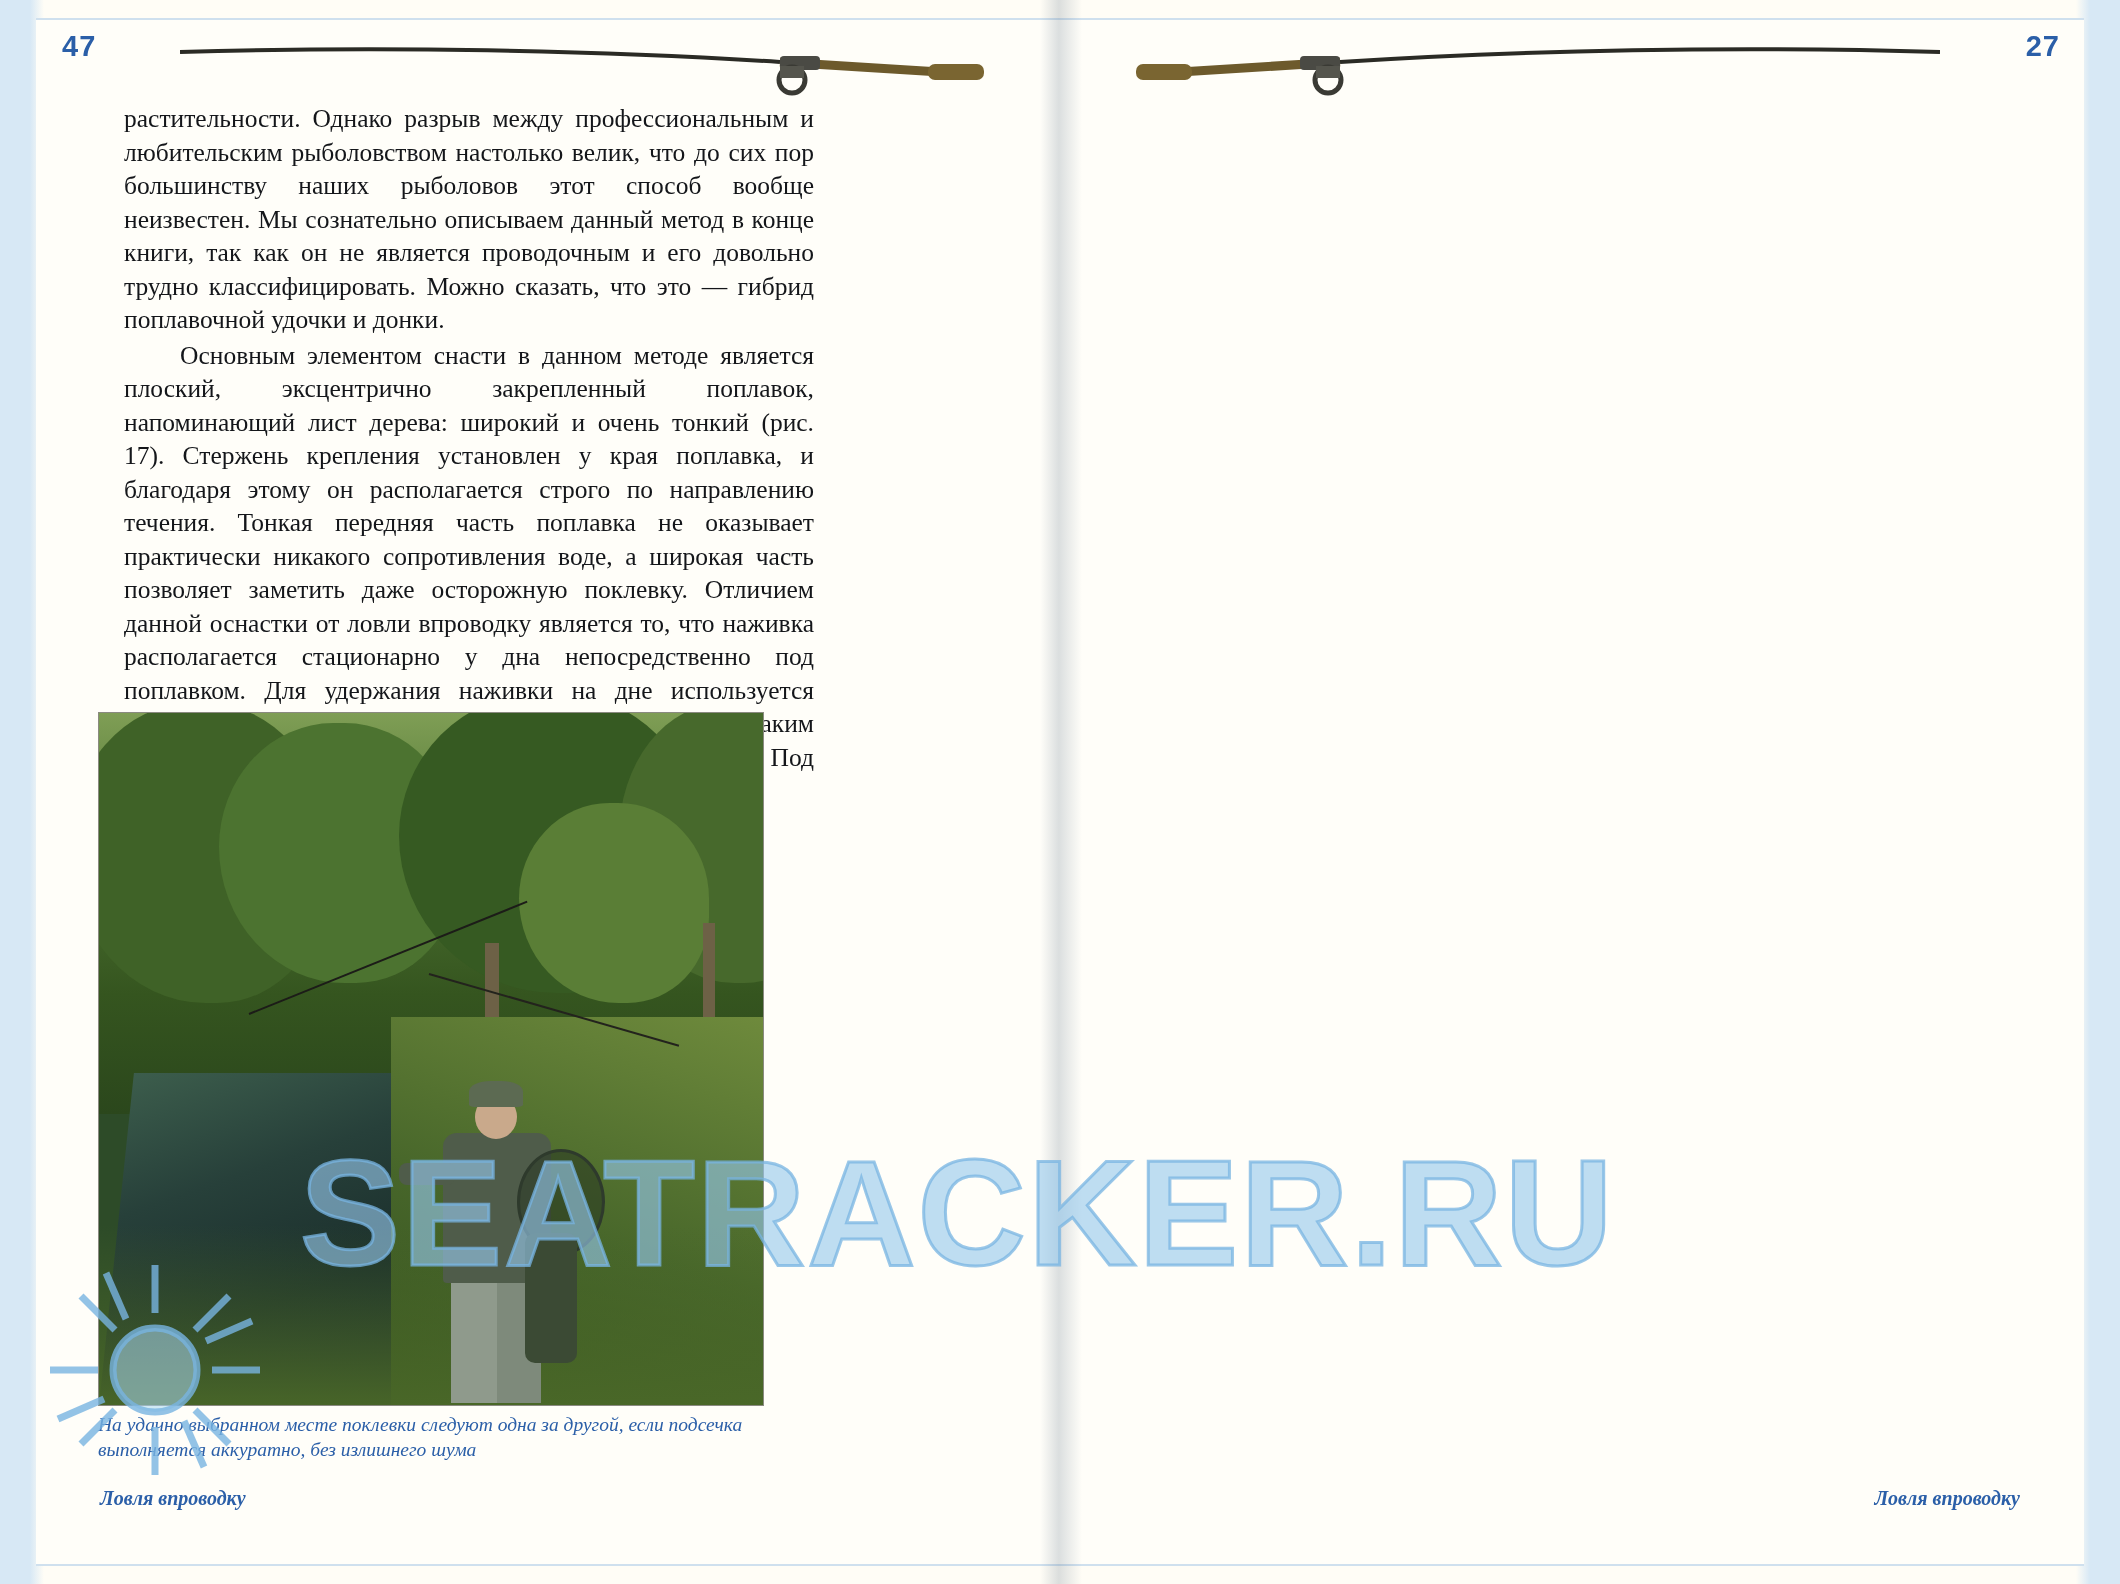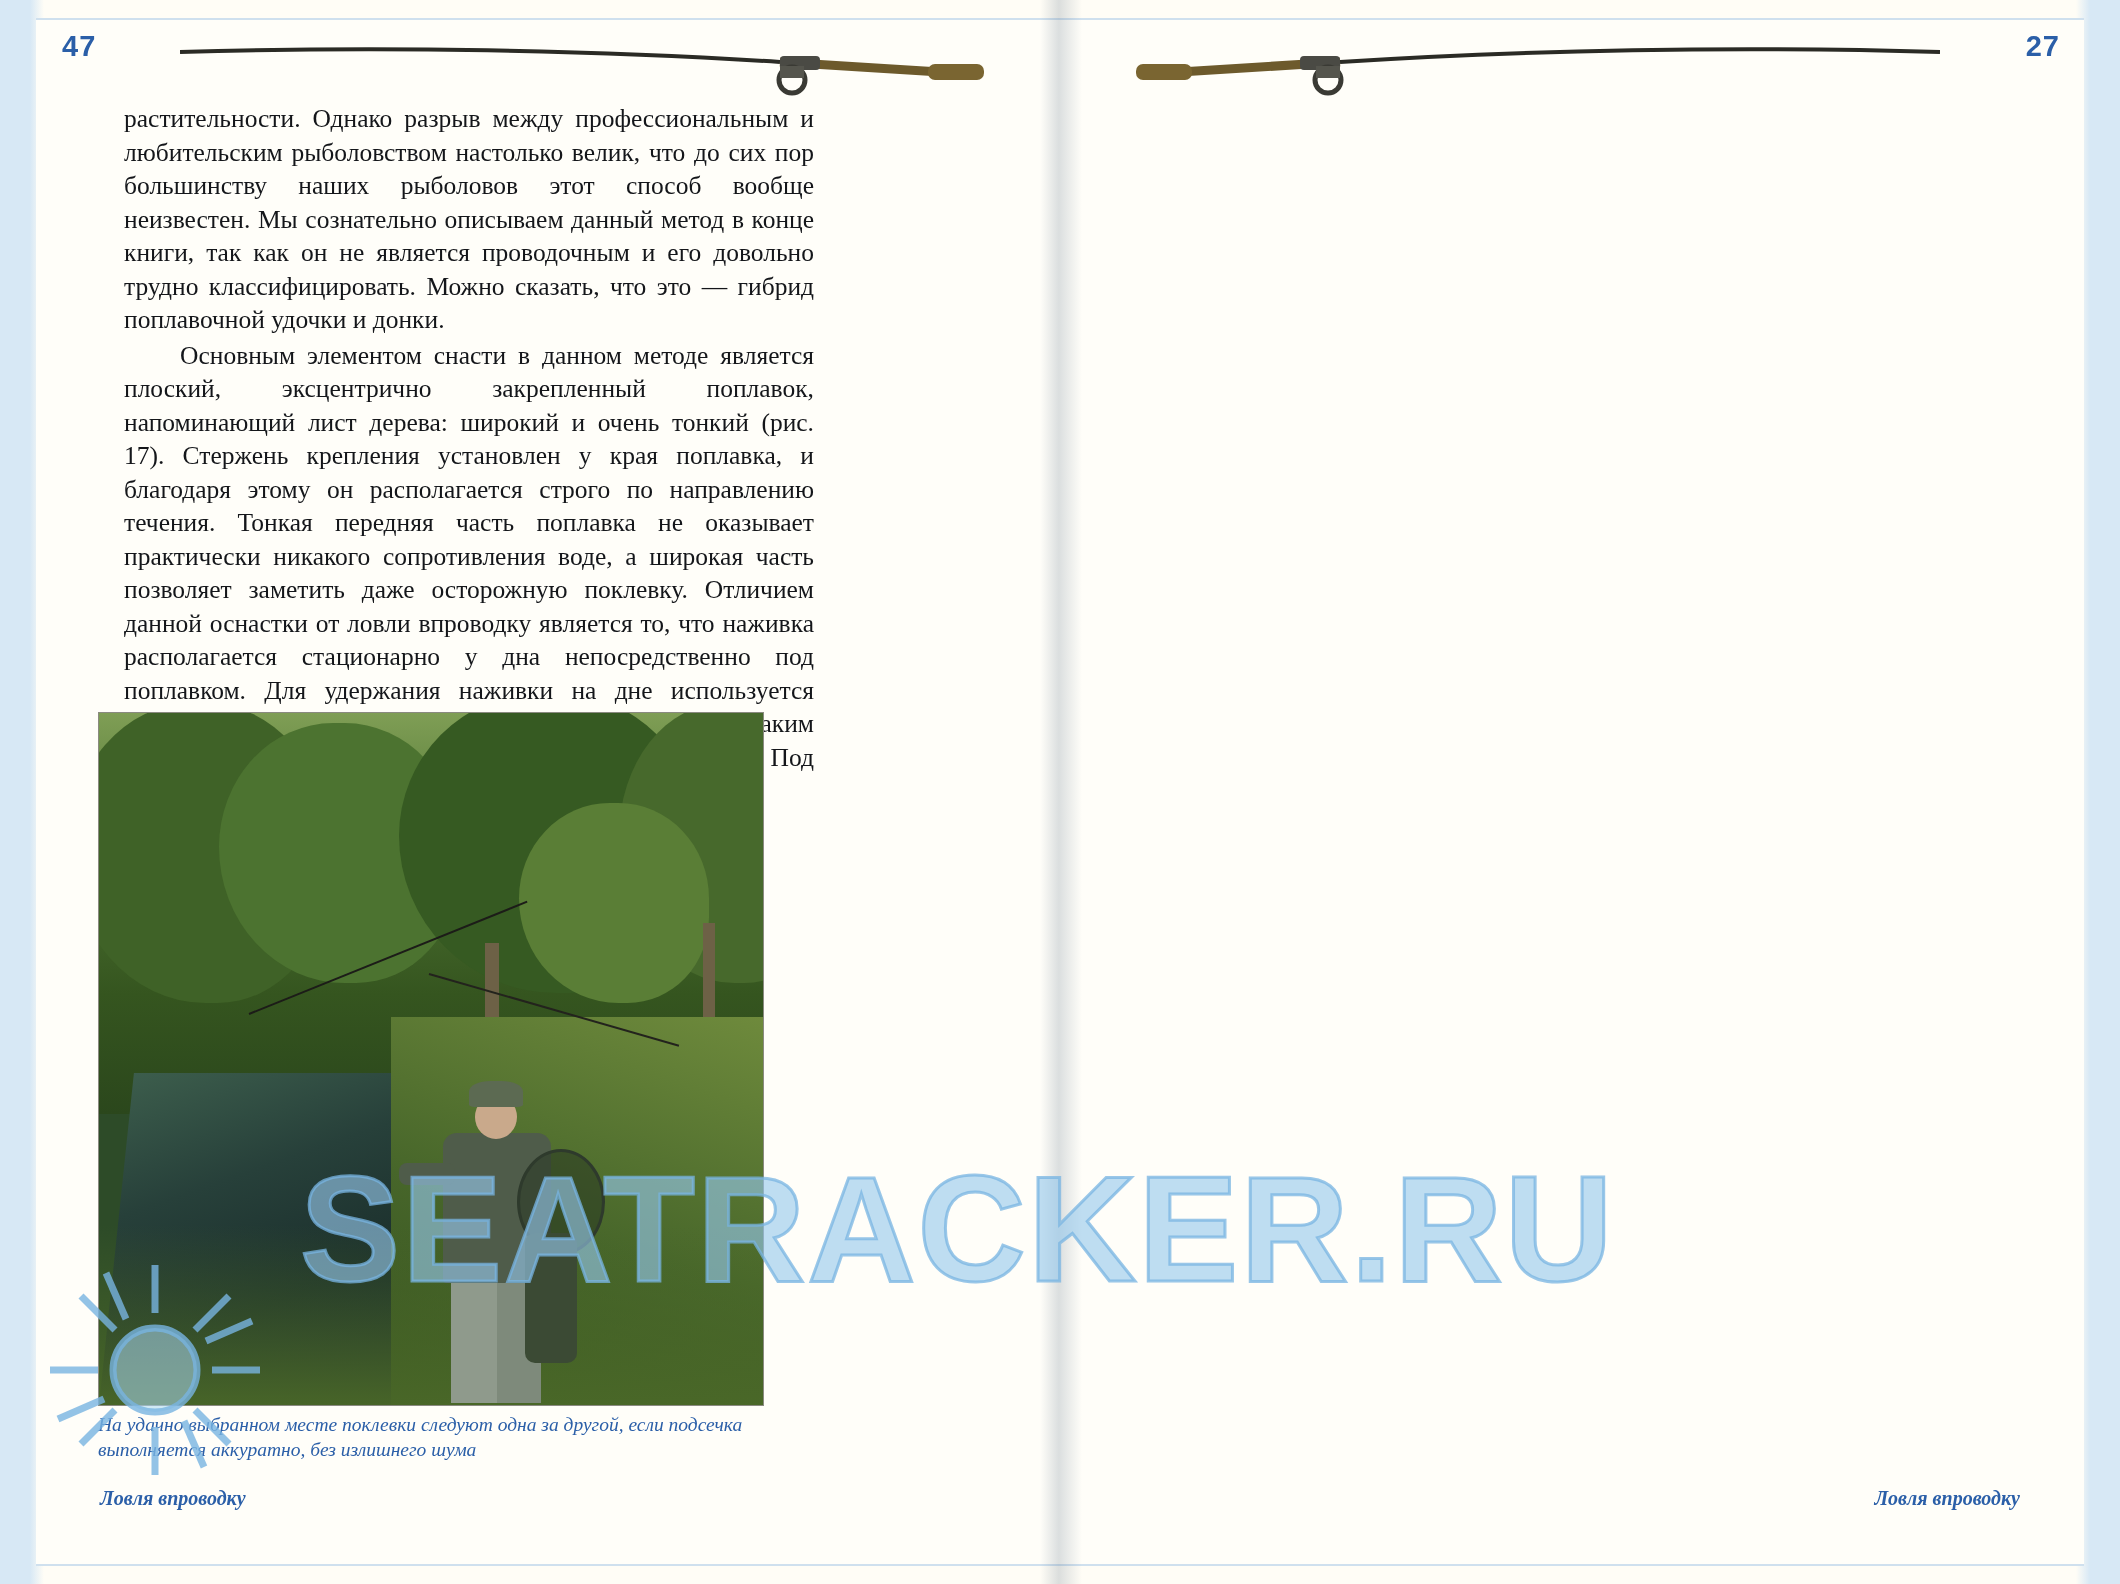--- a/index.html
+++ b/index.html
@@ -125,21 +125,20 @@
     pointer-events:none;z-index:9;
   }
   .wm-text{
     position:absolute;left:300px;top:1300px;
     font-family:"Liberation Sans",sans-serif;
     font-size:150px;font-weight:bold;letter-spacing:2px;
     color:rgba(150,200,235,0.62);
     -webkit-text-stroke:3px rgba(120,180,225,0.75);
     transform:translateY(-100%);
     white-space:nowrap;
-    margin-top:16px;
   }
   .wm-sun{
     position:absolute;left:40px;top:1255px;width:230px;height:230px;
   }
 </style>
 </head>
 <body>
 
 <div class="spread">
 

